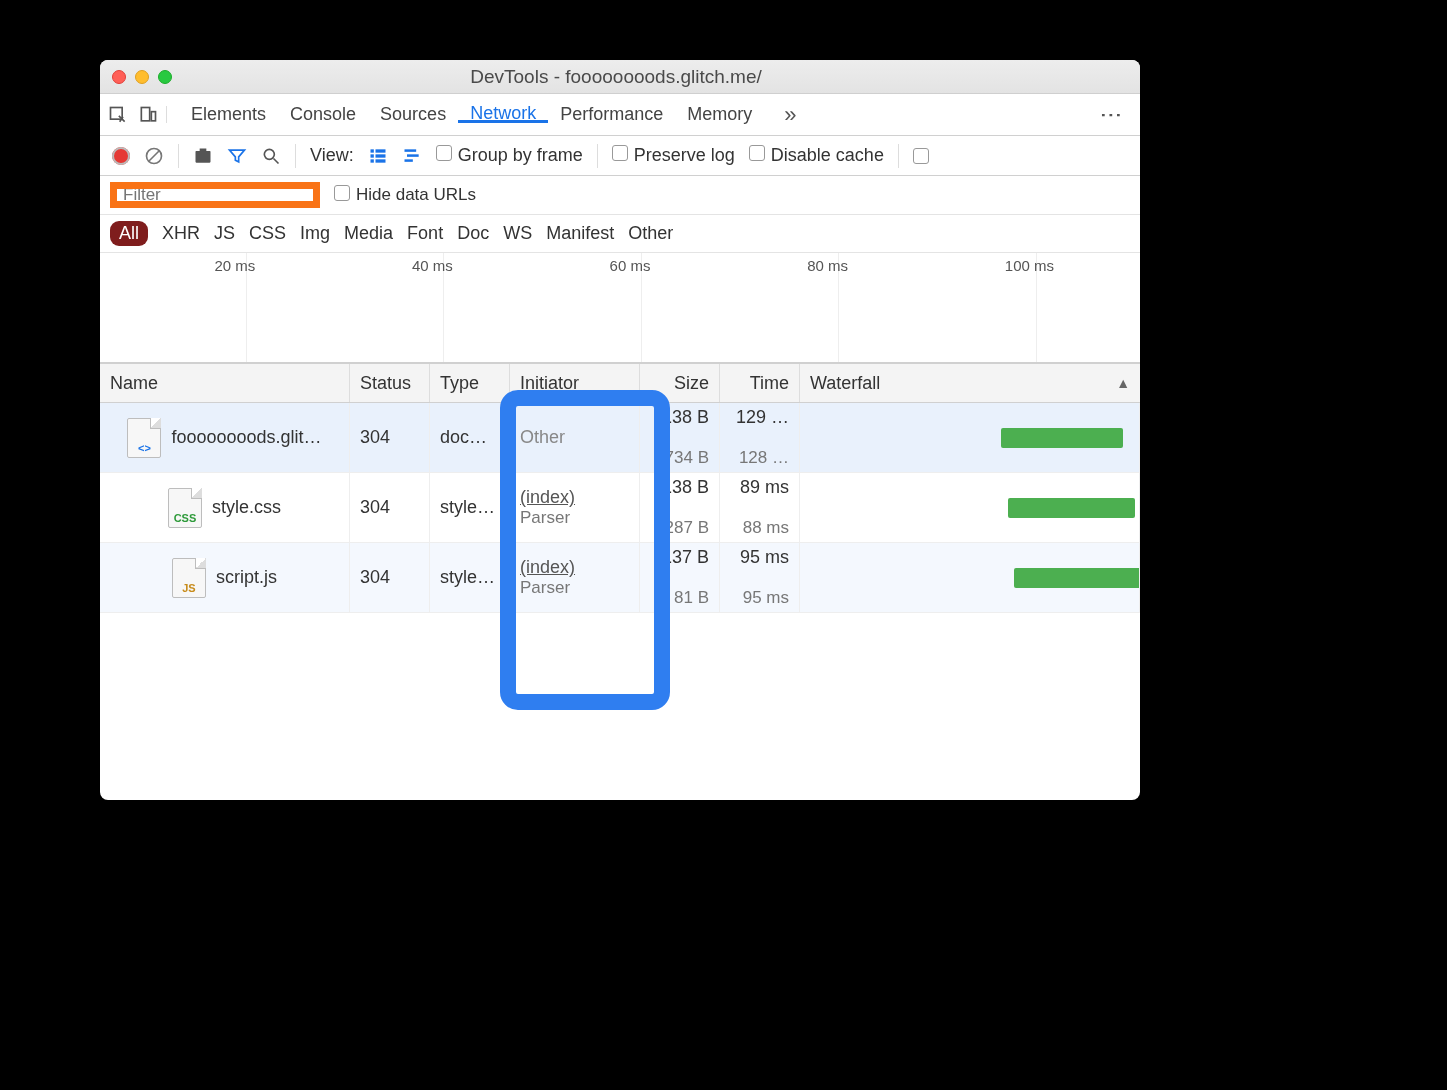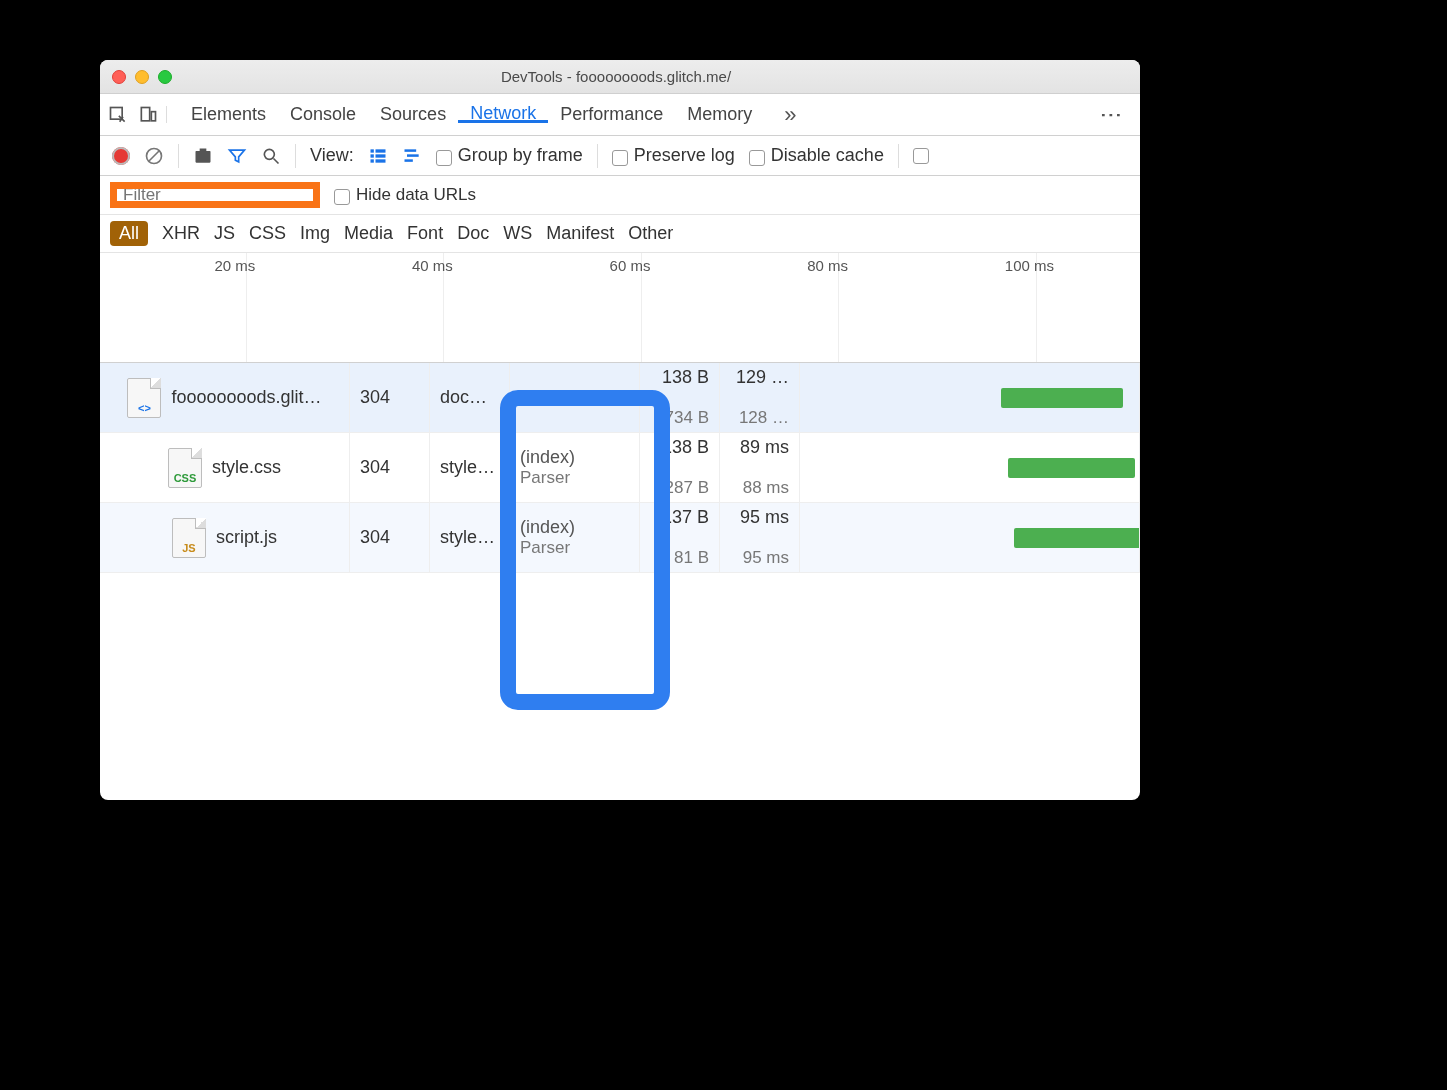--- a/index.html
+++ b/index.html
@@ -33,21 +33,21 @@
       padding: 0 12px;
       position: relative;
     }
     .traffic-lights { display: flex; gap: 9px; }
     .tl { width: 14px; height: 14px; border-radius: 50%; }
     .tl.red { background: #ff5f57; border: 1px solid #e14039; }
     .tl.yellow { background: #ffbd2e; border: 1px solid #dfa022; }
     .tl.green { background: #28c940; border: 1px solid #1dad2b; }
     .title {
       position: absolute; left: 0; right: 8px; text-align: center;
-      color: #4a4a4a; font-size: 15px;
+      color: #4a4a4a; font-size: 19px;
     }
     
     .panel-tabs {
       display: flex; align-items: center;
       border-bottom: 1px solid #d0d0d0;
       height: 42px;
       padding: 12px 8px;
       gap: 12px;
     }
     .panel-tabs .left-icons { display:flex; align-items:center; gap:10px; padding-right:8px; border-right:1px solid #ddd; height:100%; }
@@ -60,38 +60,38 @@
     .menu-dots { margin-left:auto; color:#555; font-size:22px; padding:0 8px; cursor:pointer; writing-mode: vertical-lr; }
     
     .net-toolbar {
       display:flex; align-items:center; gap:14px;
       height:40px; padding:0 12px; border-bottom:1px solid #d0d0d0;
       font-size:18px; color:#333;
     }
     .record-dot { width:18px; height:18px; border-radius:50%; background:#e53935; box-shadow:0 0 0 2px #bbb inset; }
     .divider-v { width:1px; height:24px; background:#ddd; }
     .view-label { color:#333; }
-    .chk { display:flex; align-items:flex-end; gap:6px; }
+    .chk { display:flex; align-items:flex-start; gap:6px; }
     .chk .box { width:16px; height:16px; border:1px solid #999; border-radius:3px; background:#fff; }
     
     .filter-row {
       display:flex; align-items:center; gap:14px;
       padding: 6px 10px; border-bottom:1px solid #e4e4e4;
     }
     .filter-input {
       width:210px; height:26px; border:7px solid #f97316; padding:2px 6px;
       font-size:17px; color:#888;
     }
     .type-filters {
       display:flex; align-items:center; gap:14px;
       padding: 6px 10px; border-bottom:1px solid #e4e4e4; font-size:18px;
     }
     .pill { color:#333; cursor:pointer; }
     .pill.active {
-      background:#a16207; color:#fff; border-radius:4px; padding:2px 9px;
+      background:#7f1d1d; color:#fff; border-radius:9px; padding:2px 9px;
     }
     
     .timeline {
       height:110px; border-bottom:1px solid #d0d0d0; position:relative;
       background:#fff;
     }
     .timeline .tick {
       position:absolute; top:4px; font-size:15px; color:#555;
     }
     .timeline .grid {
@@ -122,21 +122,21 @@
       background:#f7f7f7; position:relative; font-size:11px; font-weight:bold;
       display:flex; align-items:flex-end; justify-content:center; padding-bottom:3px;
     }
     .file-icon::before {
       content:""; position:absolute; right:-1px; top:-1px; width:10px; height:10px;
       background:linear-gradient(135deg,#fff 50%, #ddd 50%); border-left:1px solid #bdbdbd; border-bottom:1px solid #bdbdbd;
     }
     .file-icon.doc { color:#1a73e8; }
     .file-icon.css { color:#2e9a3a; }
     .file-icon.js { color:#c78b1a; }
-    .init-link { color:#555; }
+    .init-link { color:#555; text-decoration:underline; }
     .waterfall-cell { padding:6px 10px; }
     .wf-bar { height:20px; background:#4CAF50; border-radius:2px; }
     
     .statusbar {
       height:36px; border-top:1px solid #d0d0d0; display:flex; align-items:center;
       padding:0 12px; font-size:17px; color:#444; background:#fafafa;
     }
     
     .highlight-box {
       position:absolute; border:16px solid #2f7ef0; border-radius:18px;
@@ -276,20 +276,44 @@
       <div class="tick" style="left: 30%;">40 ms</div>
       <div class="grid" style="left: 52%;"></div>
       <div class="tick" style="left: 49%;">60 ms</div>
       <div class="grid" style="left: 71%;"></div>
       <div class="tick" style="left: 68%;">80 ms</div>
       <div class="grid" style="left: 90%;"></div>
       <div class="tick" style="left: 87%;">100 ms</div>
     </div>
 
   <div class="net-table">
+    <div class="thead">
+      <div>
+          <span>Name</span>
+        </div>
+      <div>
+          <span>Status</span>
+        </div>
+      <div>
+          <span>Type</span>
+        </div>
+      <div>
+          <span>Initiator</span>
+        </div>
+      <div style="justify-content:flex-end">
+          <span>Size</span>
+        </div>
+      <div style="justify-content:flex-end">
+          <span>Time</span>
+        </div>
+      <div>
+          <span>Waterfall</span>
+          <span class="sort-arrow">▲</span>
+        </div>
+    </div>
     <div class="tbody" id="tbody">
         <div class="trow selected">
           <div class="cell name-cell">
             <div class="file-icon doc">&lt;&gt;</div>
             <span>foooooooods.glit…</span>
           </div>
           <div class="cell">304</div>
           <div class="cell">doc…</div>
           <div class="cell">
             <span class="muted">Other</span>

